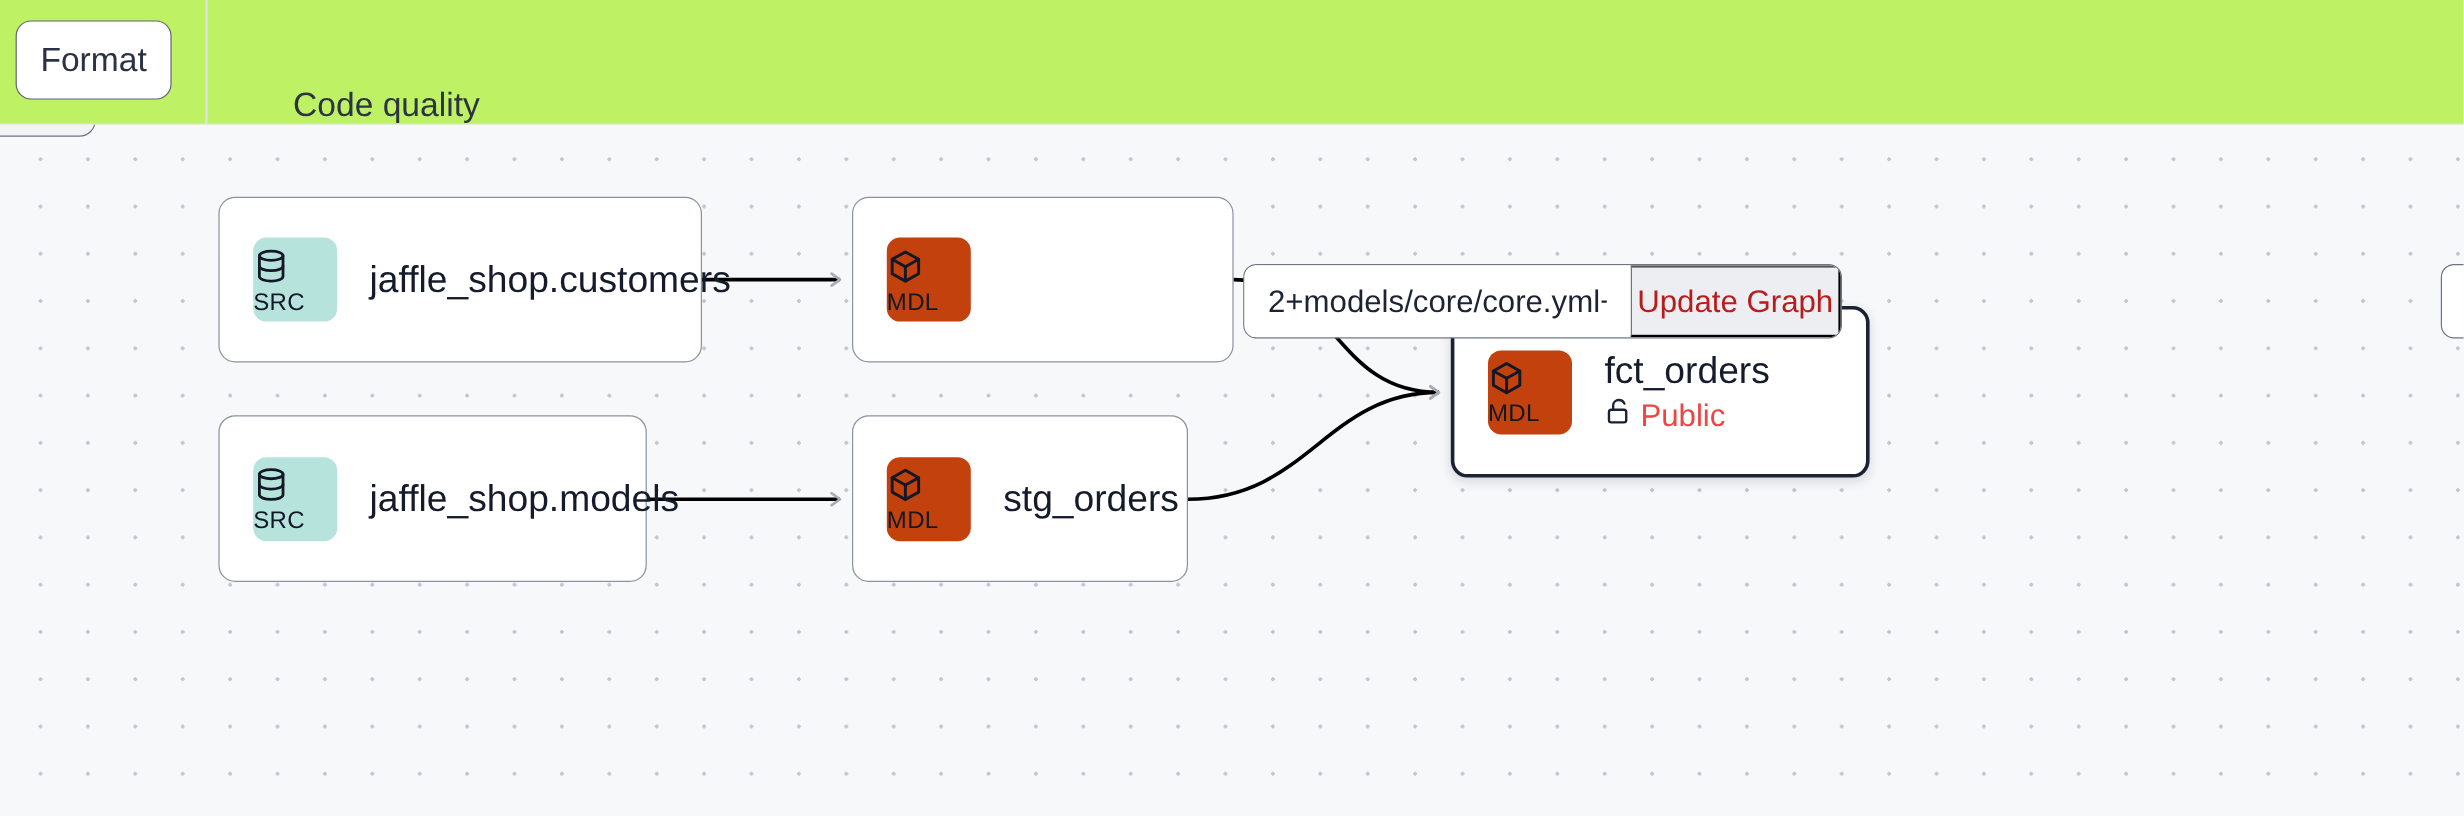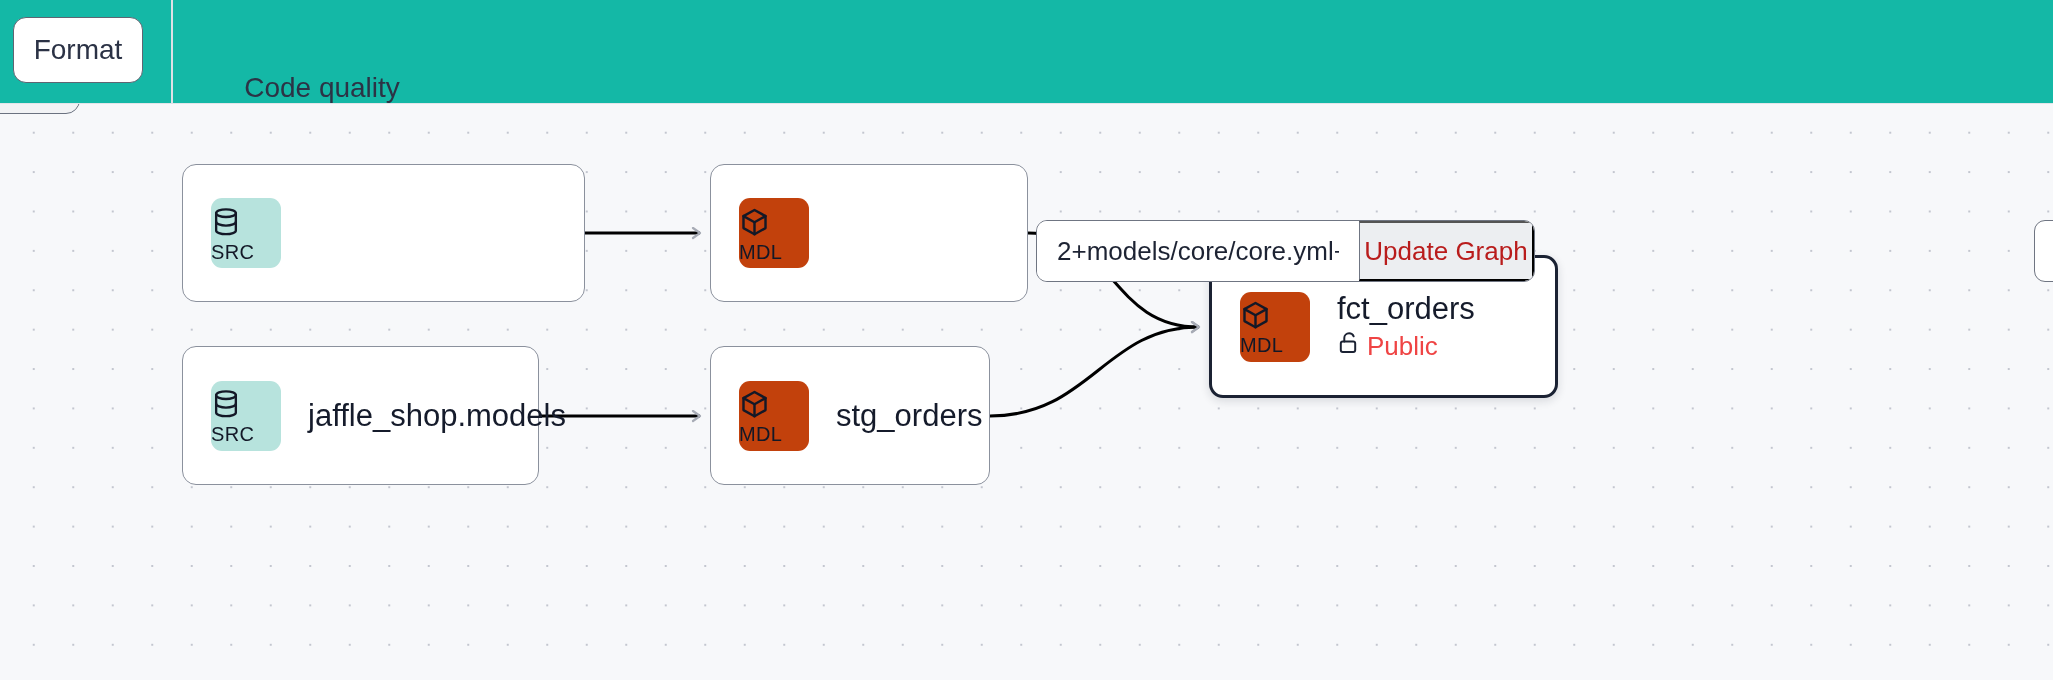--- a/index.html
+++ b/index.html
@@ -7,21 +7,21 @@
     width: 2053px; height: 680px;
     font-family: "Liberation Sans", sans-serif;
     background: #f7f8fa;
     overflow: hidden;
   }
 
   
   #toolbar {
     position: absolute; left: 0; top: 0;
     width: 2053px; height: 104px;
-    background: #14b8a6;
+    background: #bef264;
     border-bottom: 1px solid #e3e5e9;
     display: flex; align-items: flex-start;
   }
   #format-btn {
     position: absolute; left: 13px; top: 17px;
     width: 130px; height: 66px;
     background: #ffffff;
     border: 1.6px solid #5f6572;
     border-radius: 13px;
     font-size: 28px; color: #2b3245;
@@ -196,20 +196,23 @@
   <div class="node" id="node-src-customers">
     <div class="node-badge badge-src">
       <span class="badge-icon">
         <svg width="30" height="32" viewBox="0 0 24 26" fill="none" stroke="#131827" stroke-width="1.9" stroke-linecap="round" stroke-linejoin="round">
           <ellipse cx="12" cy="5" rx="8" ry="3.1"></ellipse>
           <path d="M4 5 V19 C4 20.7 7.6 22.1 12 22.1 C16.4 22.1 20 20.7 20 19 V5"></path>
           <path d="M4 12 C4 13.7 7.6 15.1 12 15.1 C16.4 15.1 20 13.7 20 12"></path>
         </svg>
       </span>
       <span class="badge-text">SRC</span>
+    </div>
+    <div class="node-labels">
+      <span class="node-title">jaffle_shop.customers</span>
     </div>
   </div>
 
   <div class="node" id="node-src-orders">
     <div class="node-badge badge-src">
       <span class="badge-icon">
         <svg width="30" height="32" viewBox="0 0 24 26" fill="none" stroke="#131827" stroke-width="1.9" stroke-linecap="round" stroke-linejoin="round">
           <ellipse cx="12" cy="5" rx="8" ry="3.1"></ellipse>
           <path d="M4 5 V19 C4 20.7 7.6 22.1 12 22.1 C16.4 22.1 20 20.7 20 19 V5"></path>
           <path d="M4 12 C4 13.7 7.6 15.1 12 15.1 C16.4 15.1 20 13.7 20 12"></path>

